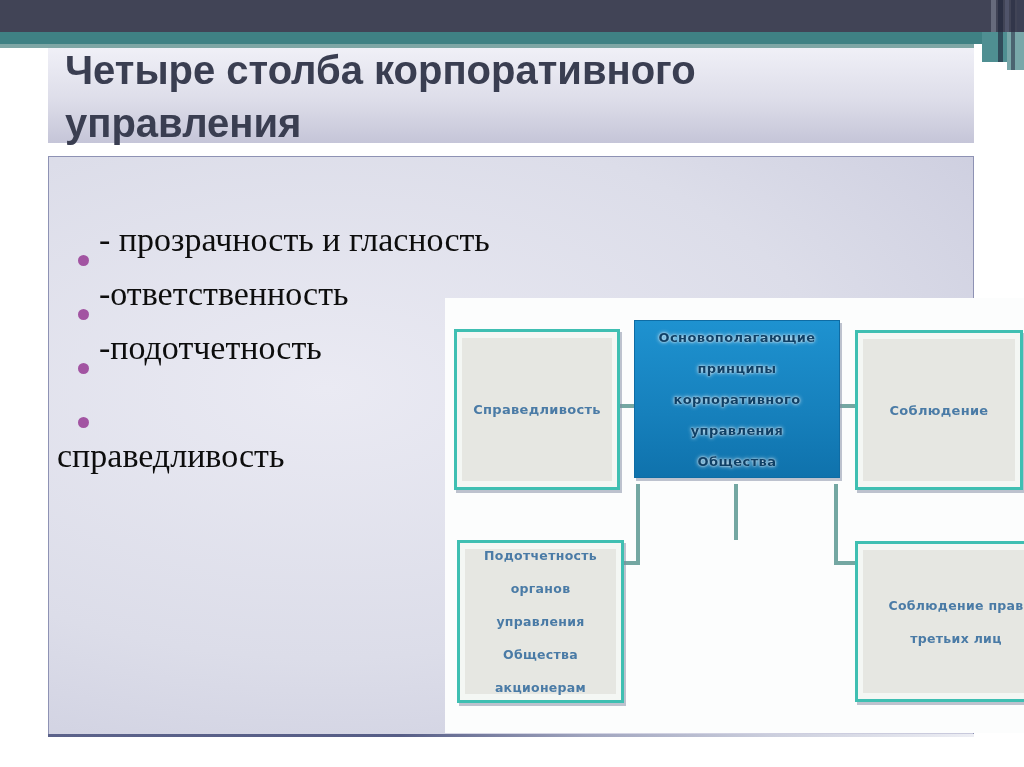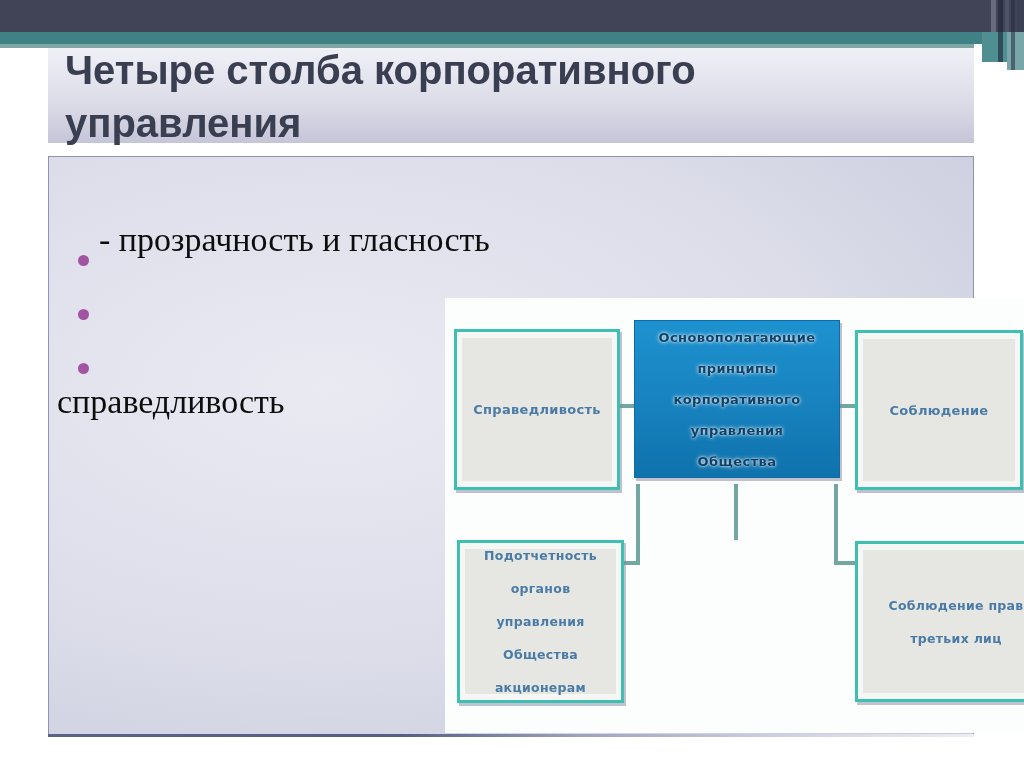--- a/index.html
+++ b/index.html
@@ -111,20 +111,25 @@
 
   <div class="content-box"></div>
 
   <div class="bullets">
     <div class="b-row">
       <span class="dot"></span>
       <span class="b-text">- прозрачность и гласность</span>
     </div>
     <div class="b-row">
       <span class="dot"></span>
+      <span class="b-text">-ответственность</span>
+    </div>
+    <div class="b-row">
+      <span class="dot"></span>
+      <span class="b-text">-подотчетность</span>
     </div>
     <div class="b-row">
       <span class="dot"></span>
     </div>
     <div class="b-row">
       <span class="b-text">справедливость</span>
     </div>
   </div>
 
   <div class="diagram">

